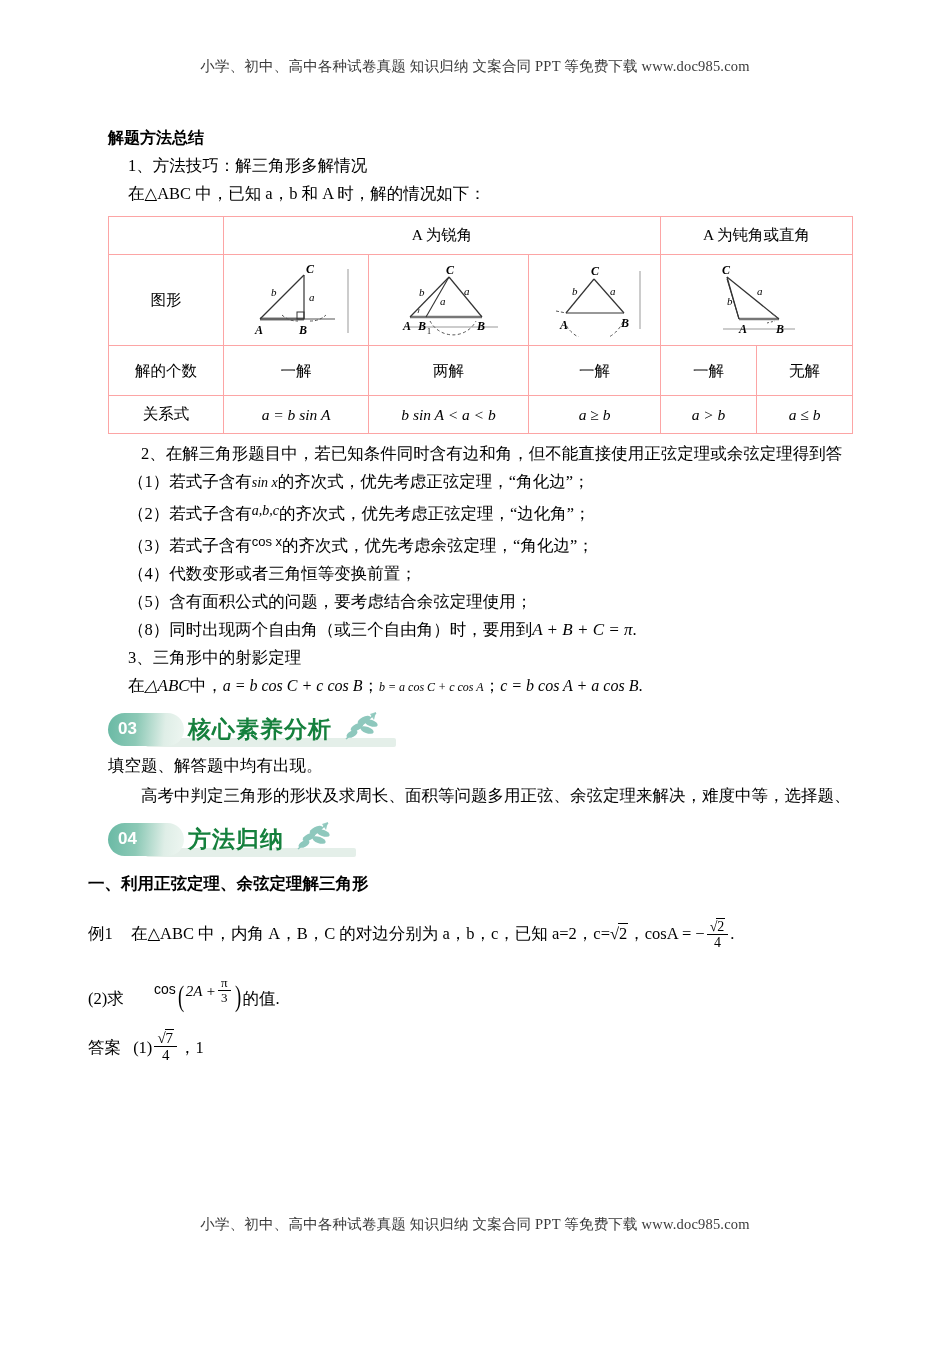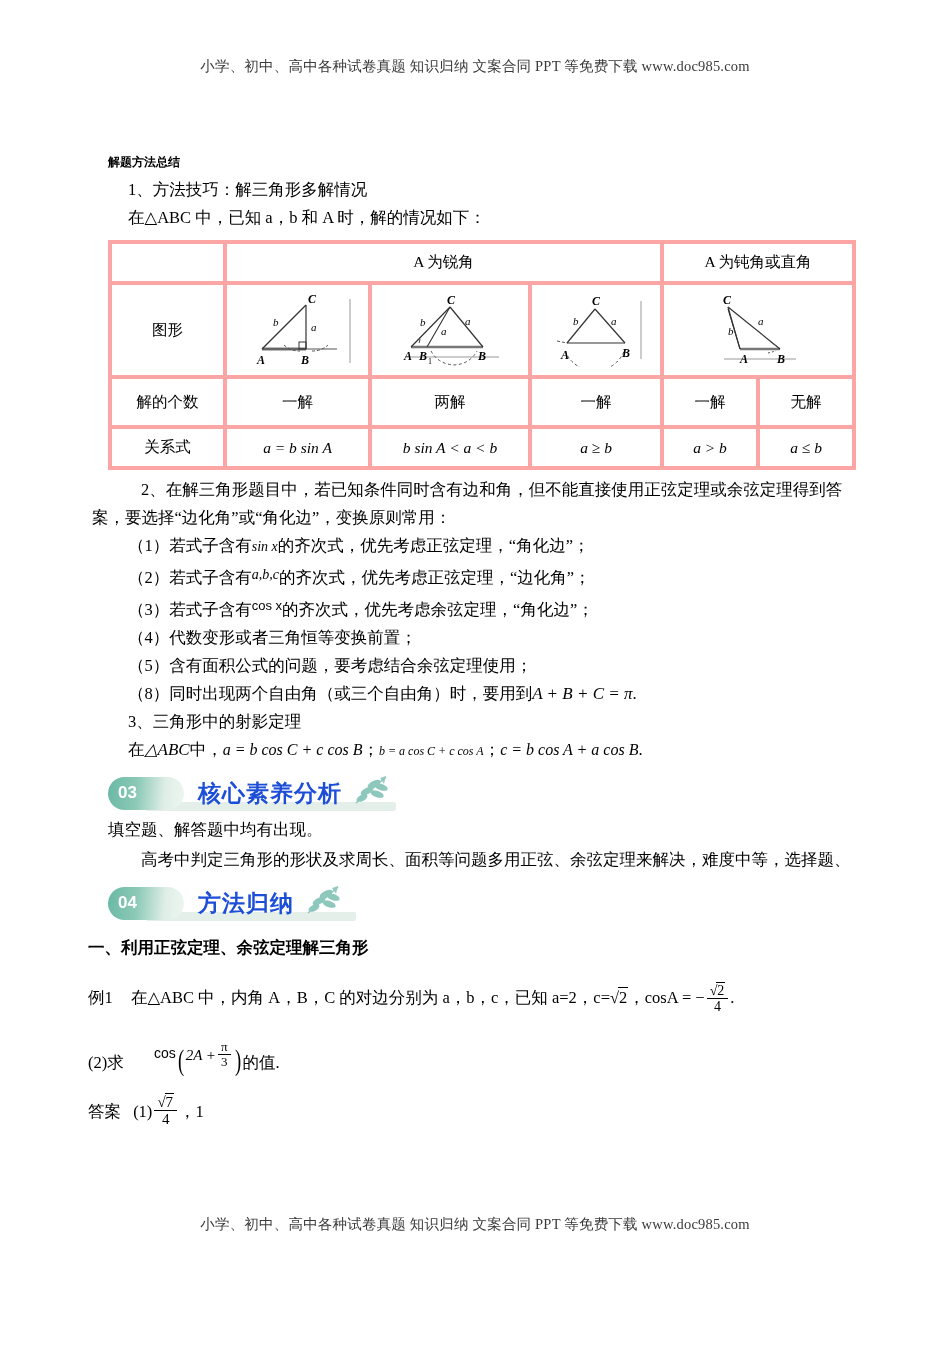--- a/index.html
+++ b/index.html
@@ -24,33 +24,33 @@
   }
   .wm-top { position:absolute; top:57px; left:0; right:0; }
   .wm-bottom { position:absolute; top:1215px; left:0; right:0; }
 
   .content { position:absolute; top:118px; left:108px; width:752px; }
 
   p { margin:0; }
   .line { font-size:16.5px; line-height: 28px; }
   .ind1 { text-indent: 2em; }
   .ind-half { padding-left: 20px; }
-  .bold { font-weight: bold; font-family:"Liberation Sans","DejaVu Sans",sans-serif; font-size:12px;margin-top:24px; }
+  .bold { font-weight: bold; font-family:"Liberation Sans","DejaVu Sans",sans-serif; font-size:16px; }
   .gap-s { height:6px; }
   .mth { font-style: italic; font-family: "Liberation Serif", serif; }
 
   
   table.multi {
     border-collapse: collapse;
     width: 744px;
     margin: 8px 0 6px 0;
     table-layout: fixed;
   }
   table.multi td {
-    border: 4px solid #fca5a5;
+    border: 1px solid #fca5a5;
     text-align: center;
     vertical-align: middle;
     font-size: 15.5px;
     padding: 8px 1px;
   }
   td.hdr { height: 32px; font-size:16px; }
   td.lbl { font-size:16px; }
   td.fig { height: 78px; padding: 3px 0; }
   td.rel { height: 32px; }
   td.cnt { height: 50px; line-height:22px; }
@@ -78,23 +78,23 @@
     align-items: center;
     padding-left: 10px;
     flex: 0 0 auto;
     position: relative;
     z-index: 2;
   }
   .banner .btitle {
     font-family: "Liberation Sans","DejaVu Sans",sans-serif;
     font-weight: bold;
     font-size: 23px;
-    color: #1d4ed8;
+    color: #15803d;
     letter-spacing: 1px;
-    margin-left: 14px;
+    margin-left: 4px;
     position: relative;
     z-index: 3;
     white-space: nowrap;
   }
   .banner .leaf { margin-left: 8px; position:relative; z-index:3; flex:0 0 auto; }
   .banner .underbar {
     position:absolute;
     left: 38px;
     bottom: 2px;
     height: 9px;
@@ -257,21 +257,20 @@
           <td class="rel math-i">a = b sin A</td>
           <td class="rel math-i">b sin A &lt; a &lt; b</td>
           <td class="rel math-i">a ≥ b</td>
           <td class="rel math-i">a &gt; b</td>
           <td class="rel math-i">a ≤ b</td>
         </tr>
       </tbody>
     </table>
 
     <p class="line ind1">2、在解三角形题目中，若已知条件同时含有边和角，但不能直接使用正弦定理或余弦定理得到答</p>
-    <p class="line" style="margin-left:-16px">案，要选择“边化角”或“角化边”，变换原则常用：</p>
 
     <p class="line ind-half">
       <span>（1）若式子含有</span><span class="mth" style="font-size:14px">sin x</span><span>的齐次式，优先考虑正弦定理，“角化边”；</span>
     </p>
 
     <p class="line ind-half">
       <span>（2）若式子含有</span><span class="mth" style="font-size:14px; vertical-align:4px;">a,b,c</span><span>的齐次式，优先考虑正弦定理，“边化角”；</span>
     </p>
 
     <p class="line ind-half">

